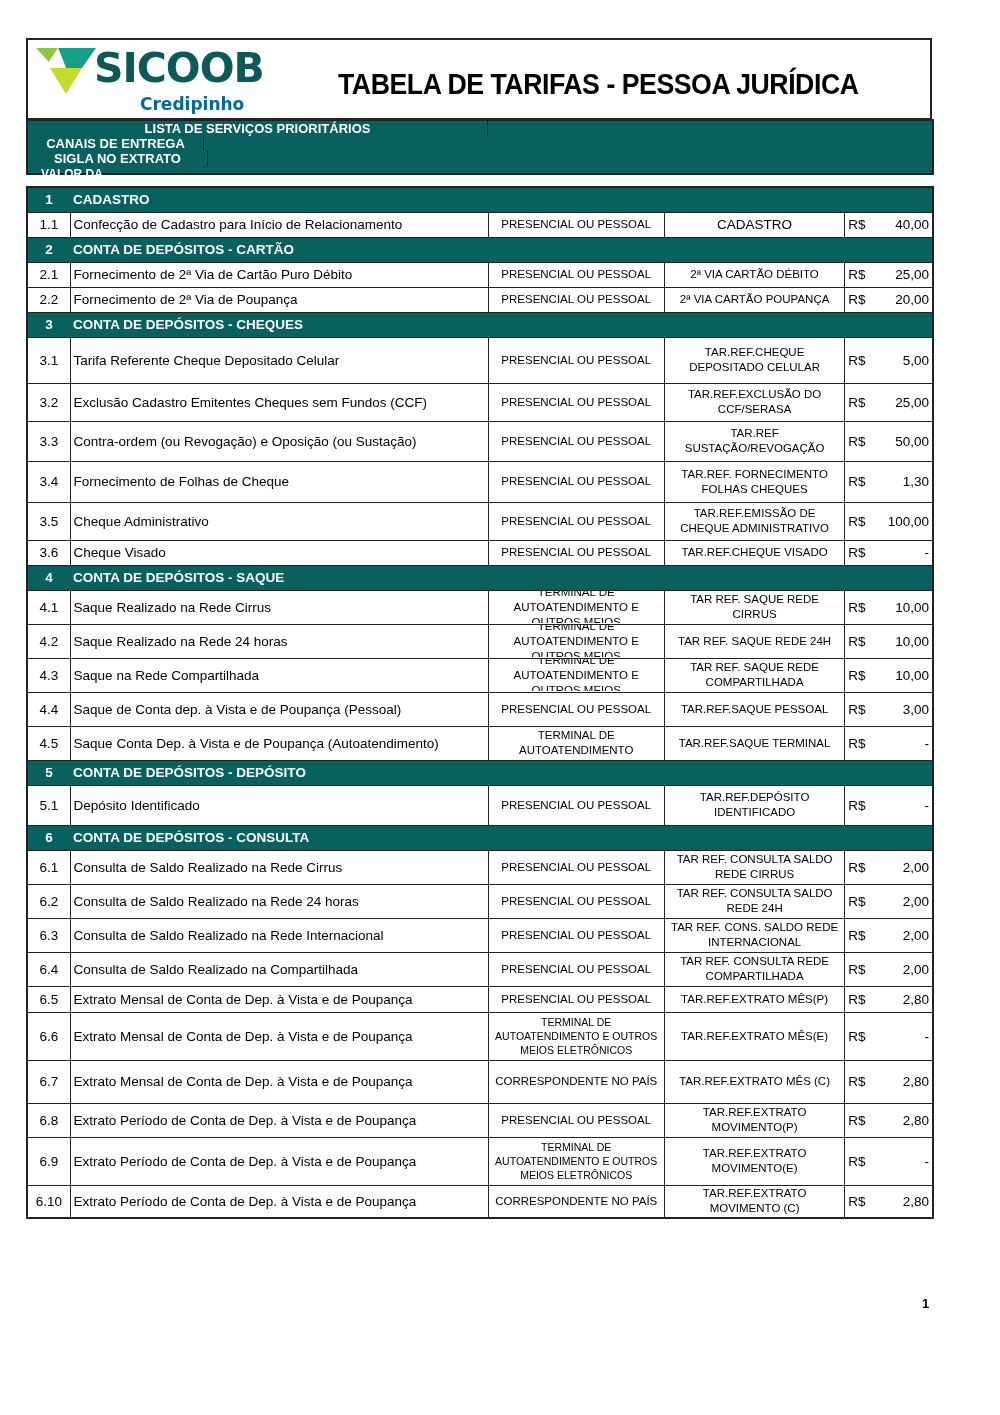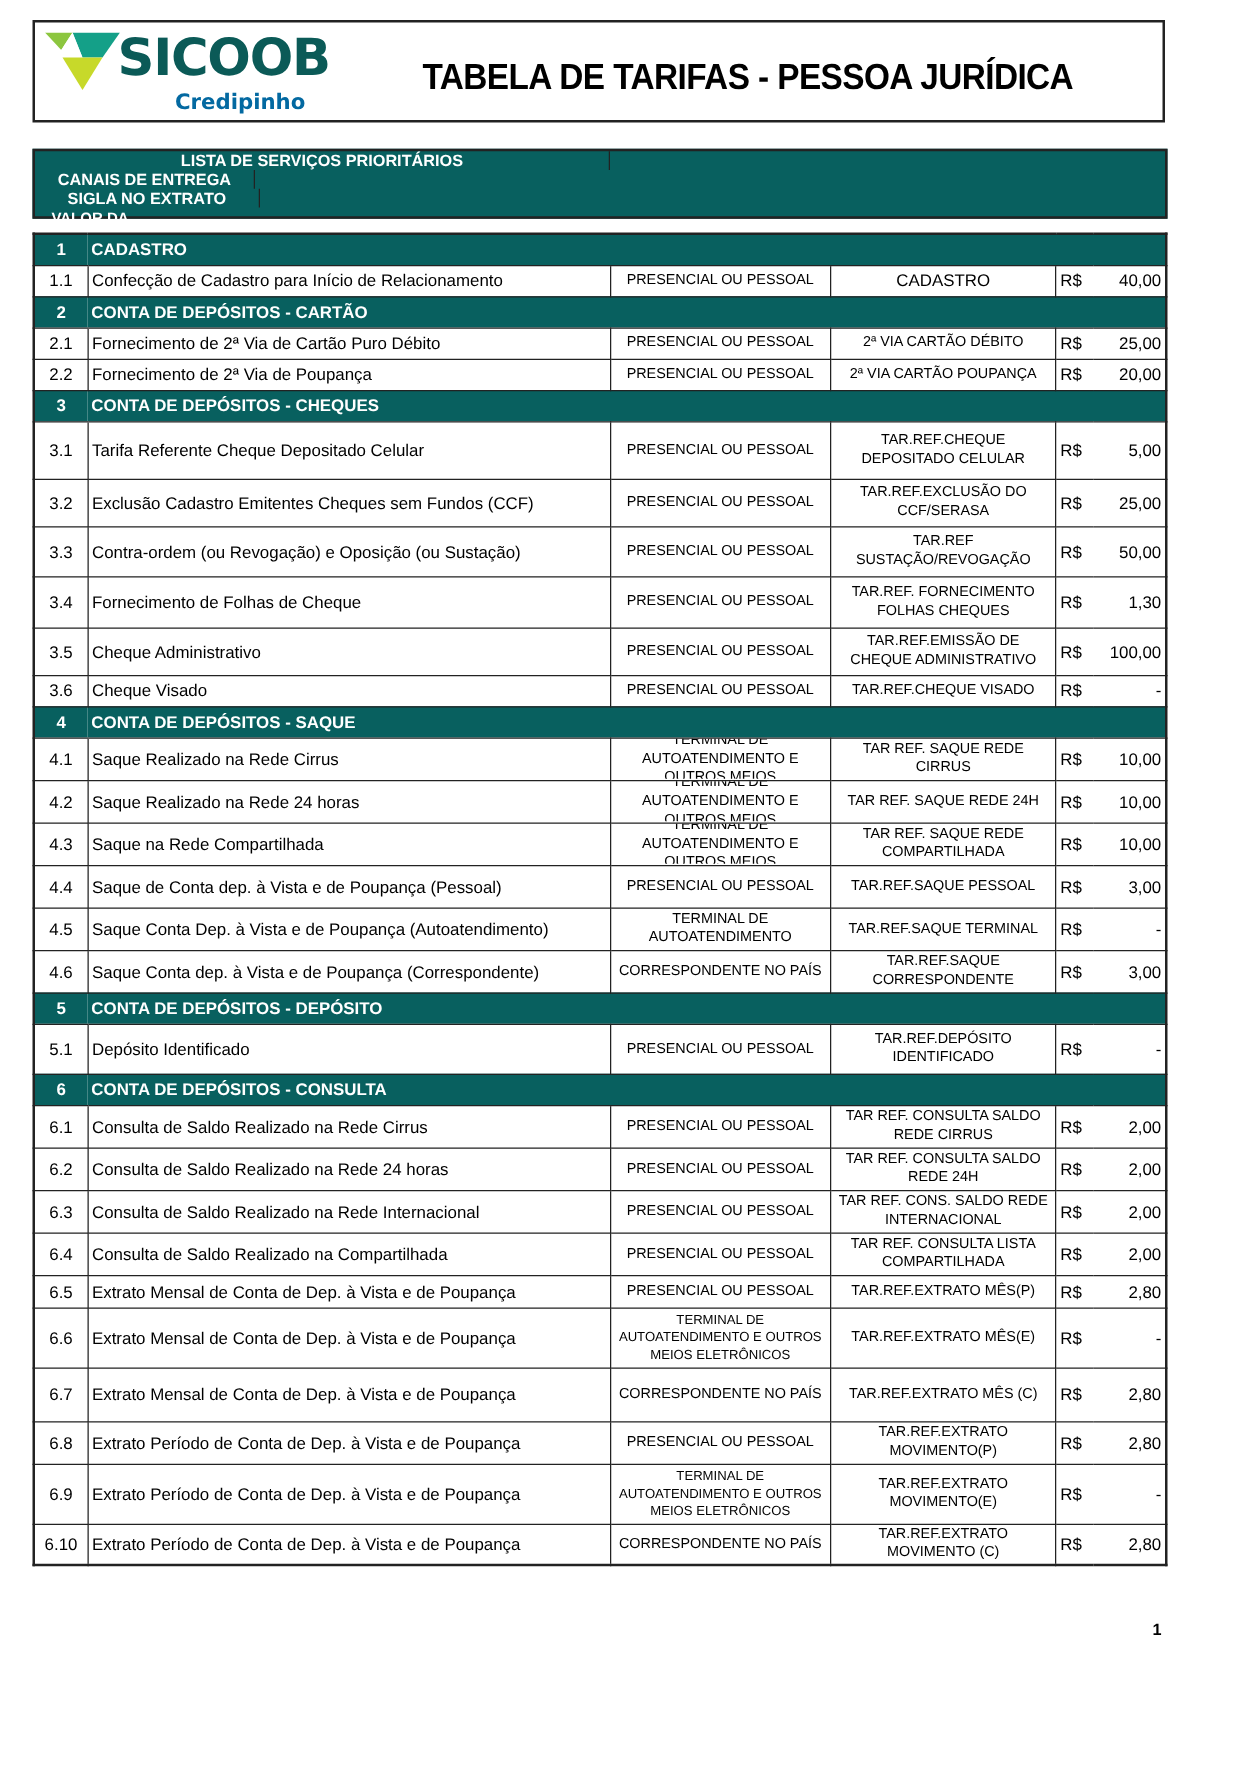--- a/index.html
+++ b/index.html
@@ -1,17 +1,17 @@
 <!DOCTYPE html>
 <html><head>
 <meta charset="utf-8">
 <style>
   html, body { margin:0; padding:0; background:#ffffff; }
   body { width:1000px; height:1415px; position:relative; font-family:"Liberation Sans", sans-serif; color:#000; }
-  .header-box { position:absolute; left:26px; top:16px; width:906px; height:82px; border:2px solid #222; box-sizing:border-box; }
+  .header-box { position:absolute; left:26px; top:38px; width:906px; height:82px; border:2px solid #222; box-sizing:border-box; }
   .logo { position:absolute; left:8px; top:6px; width:240px; height:70px; }
   .logo-mark { position:absolute; left:0; top:2px; width:60px; height:50px; }
   .logo-name { position:absolute; left:58px; top:-2px; font-family:"DejaVu Sans", sans-serif; font-weight:bold; font-size:41px; color:#0b5a57; letter-spacing:-1px; }
   .logo-sub { position:absolute; left:104px; top:48px; font-family:"DejaVu Sans", sans-serif; font-weight:bold; font-size:17px; color:#0369a1; }
   .doc-title { position:absolute; left:310px; top:28px; font-family:"Liberation Sans", sans-serif; font-weight:bold; font-size:29px; letter-spacing:-0.5px; transform:scaleX(0.92); transform-origin:left center; }
 
   .col-header { position:absolute; left:26px; top:119px; width:908px; height:56px; background:#08605f; border:2px solid #222; box-sizing:border-box; display:flex;flex-direction:column; }
   .col-header div { color:#fff; font-weight:bold; font-size:13px; display:flex; align-items:center; justify-content:center; text-align:center; border-right:1px solid #222; box-sizing:border-box; }
   .col-header div:last-child { border-right:none; }
   .ch-desc { width:460px; }
@@ -188,28 +188,20 @@
         <td class="val">3,00</td>
       </tr>
       <tr style="height: 34px;">
         <td class="num">4.5</td>
         <td class="desc">Saque Conta Dep. à Vista e de Poupança (Autoatendimento)</td>
         <td class="canal">TERMINAL DE AUTOATENDIMENTO</td>
         <td class="sigla">TAR.REF.SAQUE TERMINAL</td>
         <td class="cur">R$</td>
         <td class="val">-</td>
       </tr>
-      <tr style="height: 34px;">
-        <td class="num">4.6</td>
-        <td class="desc">Saque Conta dep. à Vista e de Poupança (Correspondente)</td>
-        <td class="canal">CORRESPONDENTE NO PAÍS</td>
-        <td class="sigla">TAR.REF.SAQUE CORRESPONDENTE</td>
-        <td class="cur">R$</td>
-        <td class="val">3,00</td>
-      </tr>
       <tr class="section">
         <td class="num snum">5</td>
         <td colspan="5">CONTA DE DEPÓSITOS - DEPÓSITO</td>
       </tr>
       <tr style="height: 40px;">
         <td class="num">5.1</td>
         <td class="desc">Depósito Identificado</td>
         <td class="canal">PRESENCIAL OU PESSOAL</td>
         <td class="sigla">TAR.REF.DEPÓSITO IDENTIFICADO</td>
         <td class="cur">R$</td>
@@ -240,21 +232,21 @@
         <td class="desc">Consulta de Saldo Realizado na Rede Internacional</td>
         <td class="canal">PRESENCIAL OU PESSOAL</td>
         <td class="sigla">TAR REF. CONS. SALDO REDE INTERNACIONAL</td>
         <td class="cur">R$</td>
         <td class="val">2,00</td>
       </tr>
       <tr style="height: 34px;">
         <td class="num">6.4</td>
         <td class="desc">Consulta de Saldo Realizado na Compartilhada</td>
         <td class="canal">PRESENCIAL OU PESSOAL</td>
-        <td class="sigla">TAR REF. CONSULTA LISTA COMPARTILHADA</td>
+        <td class="sigla">TAR REF. CONSULTA REDE COMPARTILHADA</td>
         <td class="cur">R$</td>
         <td class="val">2,00</td>
       </tr>
       <tr style="height: 26px;">
         <td class="num">6.5</td>
         <td class="desc">Extrato Mensal de Conta de Dep. à Vista e de Poupança</td>
         <td class="canal">PRESENCIAL OU PESSOAL</td>
         <td class="sigla">TAR.REF.EXTRATO MÊS(P)</td>
         <td class="cur">R$</td>
         <td class="val">2,80</td>

